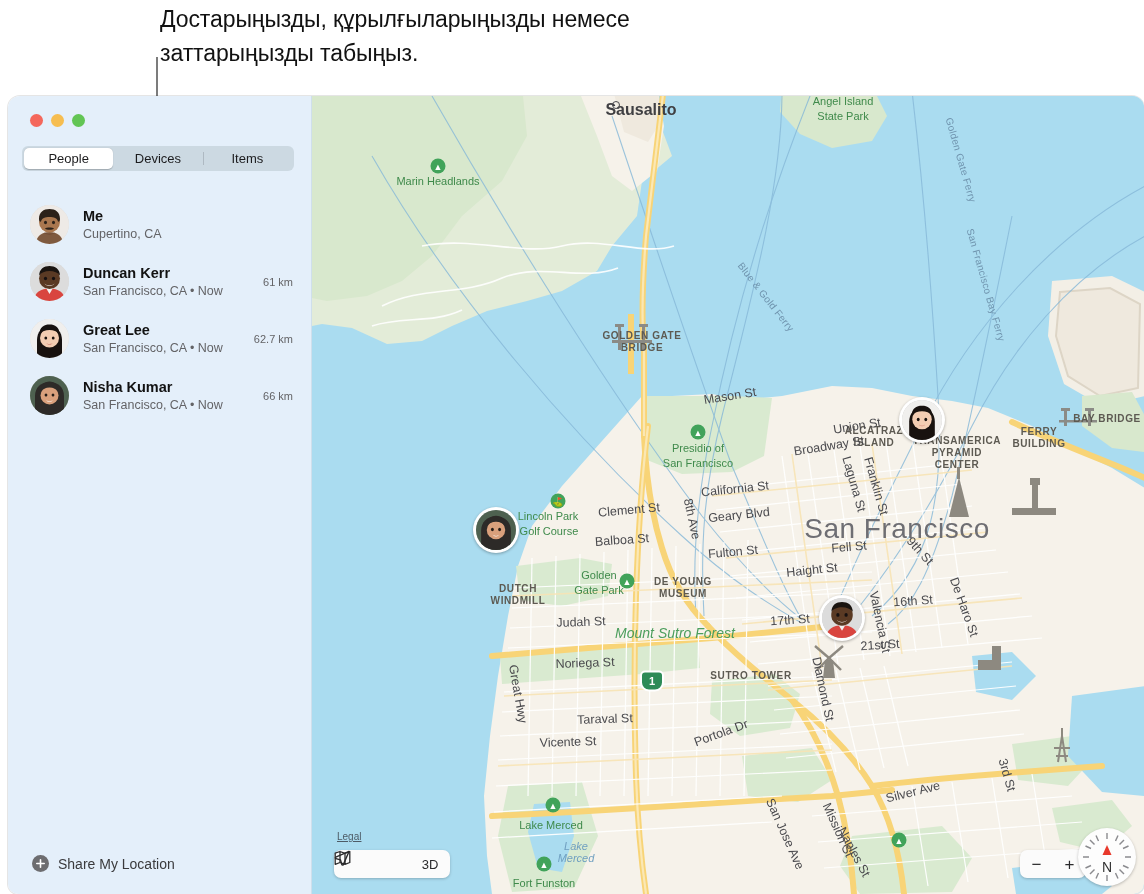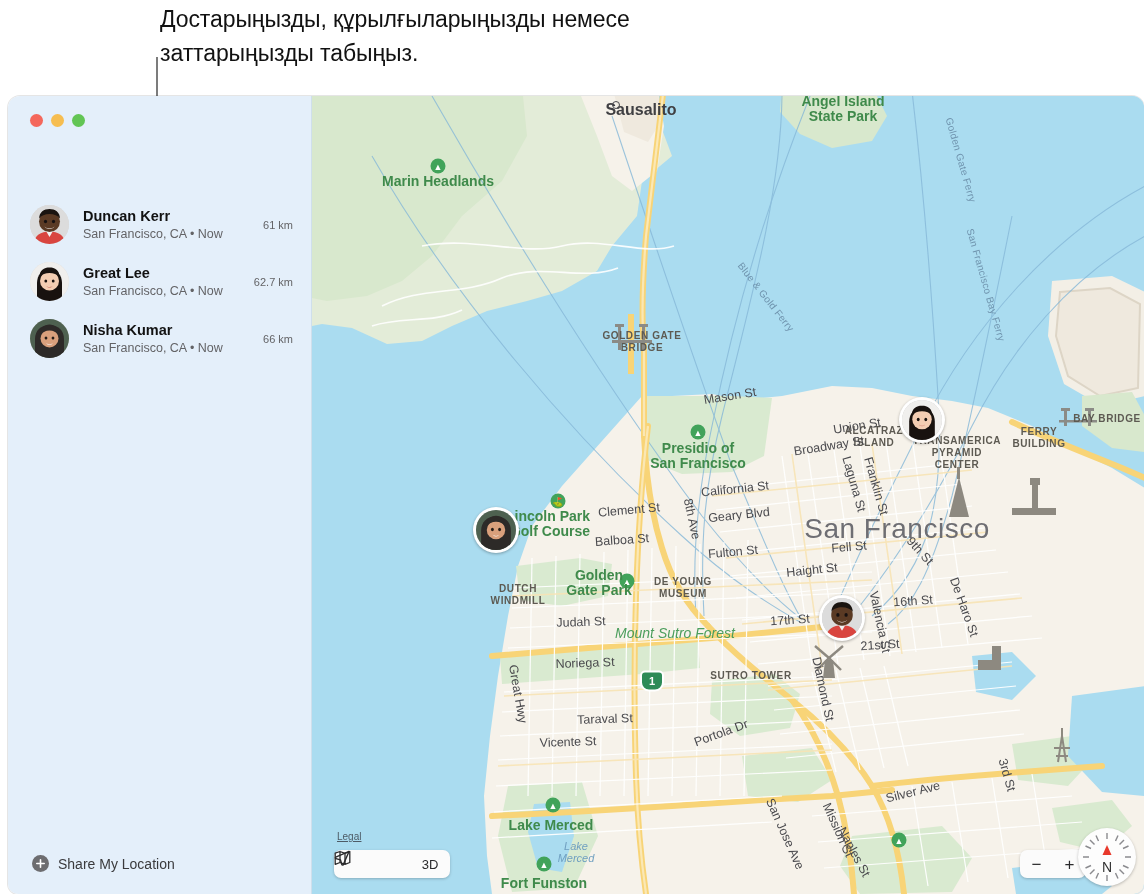--- a/index.html
+++ b/index.html
@@ -174,22 +174,22 @@
     font-size: 28px;
     color: #6e6e73;
     letter-spacing: 0.5px;
   }
   .lbl-town {
     font-size: 16px;
     font-weight: bold;
     color: #3f3f42;
   }
   .lbl-park {
-    font-size: 14px;
-    font-weight: bold;
+    font-size: 11px;
+    font-weight: normal;
     color: #3f8a4b;
     text-align: center;
     line-height: 15px;
   }
   .lbl-forest {
     font-size: 14px;
     font-style: italic;
     color: #4c9e5d;
   }
   .lbl-street {
@@ -327,23 +327,47 @@
 <div id="app-window">
 
   <div id="sidebar">
 
     <div id="traffic-lights">
       <div class="light red"></div>
       <div class="light yellow"></div>
       <div class="light green"></div>
     </div>
 
+    <div id="tab-bar">
+      <div class="tab active">People</div>
+      <div class="tab">Devices</div>
+      <div class="tab sep">Items</div>
+    </div>
 
     <div id="people-list">
 
+      <div class="person-row">
+        <div class="avatar">
+          <svg width="39" height="39" viewBox="0 0 39 39">
+            <rect width="39" height="39" fill="#eeeae6"></rect>
+            <path d="M6 39c0-8 6-12 13.5-12S33 31 33 39z" fill="#7f5a3f"></path>
+            <circle cx="19.5" cy="17" r="10.5" fill="#a9774f"></circle>
+            <path d="M9 14c0-7 4.5-10 10.5-10S30 7 30 14c0 2-1 3-2 2.5C27 13 24 12 19.5 12S12 13 11 16.5C10 17 9 16 9 14z" fill="#2b2119"></path>
+            <ellipse cx="15.5" cy="17.5" rx="1.5" ry="1.8" fill="#2b2119"></ellipse>
+            <ellipse cx="23.5" cy="17.5" rx="1.5" ry="1.8" fill="#2b2119"></ellipse>
+            <path d="M15 23.5c1.5-1.2 7.5-1.2 9 0-1 1.8-8 1.8-9 0z" fill="#2b2119"></path>
+            <path d="M14 27.5c1.8 1.8 9.2 1.8 11 0-1 2.5-10 2.5-11 0z" fill="#6b4530"></path>
+          </svg>
+        </div>
+        <div class="person-info">
+          <div class="person-name">Me</div>
+          <div class="person-sub">Cupertino, CA</div>
+        </div>
+        <div class="person-dist"></div>
+      </div>
 
       <div class="person-row">
         <div class="avatar">
           <svg width="39" height="39" viewBox="0 0 39 39">
             <rect width="39" height="39" fill="#dcdcdc"></rect>
             <path d="M4 39c0-8.5 7-12.5 15.5-12.5S35 30.5 35 39z" fill="#d9453f"></path>
             <path d="M16 26h7l-3.5 6z" fill="#f2f2f2"></path>
             <circle cx="19.5" cy="16.5" r="10.5" fill="#5a3a24"></circle>
             <path d="M9.2 13.5C9.2 7 14 4 19.5 4S30 7 30 13.5c-2-3-6-4.5-10.5-4.5S11 10.5 9.2 13.5z" fill="#1a1410"></path>
             <ellipse cx="15.5" cy="16.5" rx="1.6" ry="1.8" fill="#151010"></ellipse>

